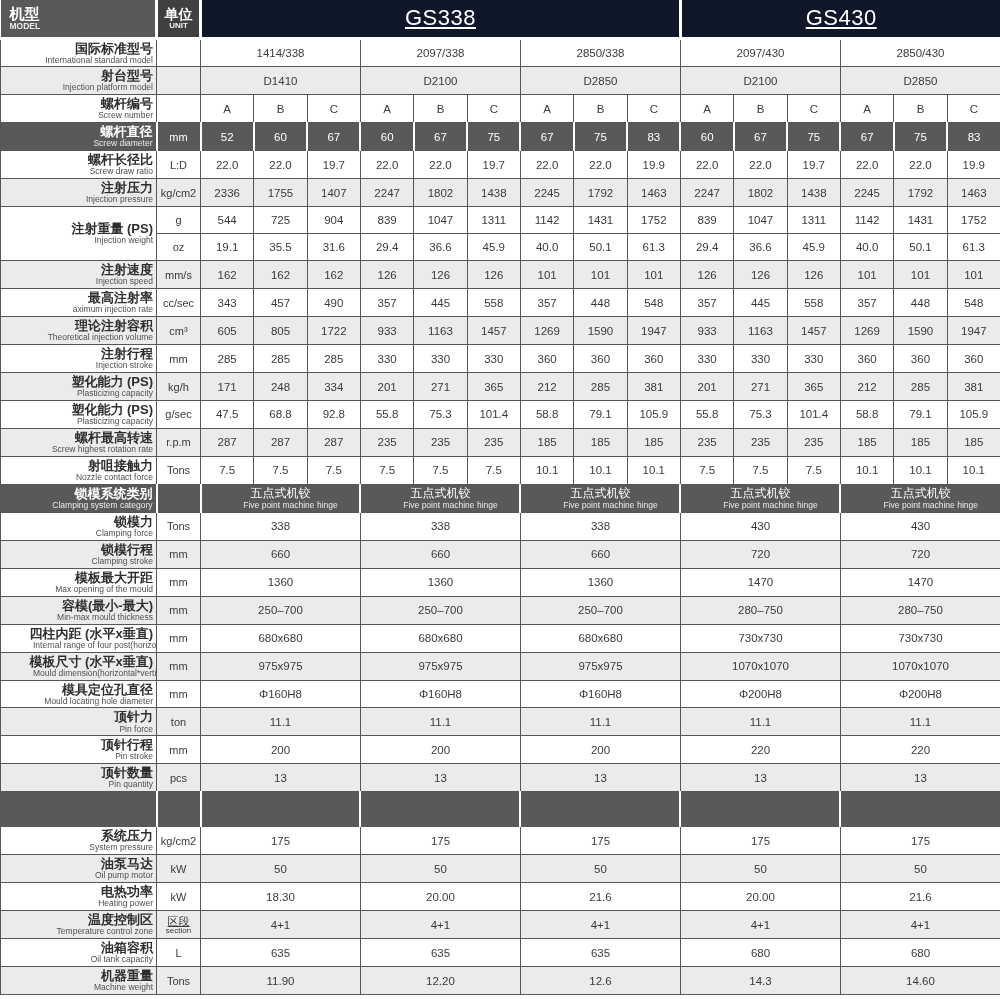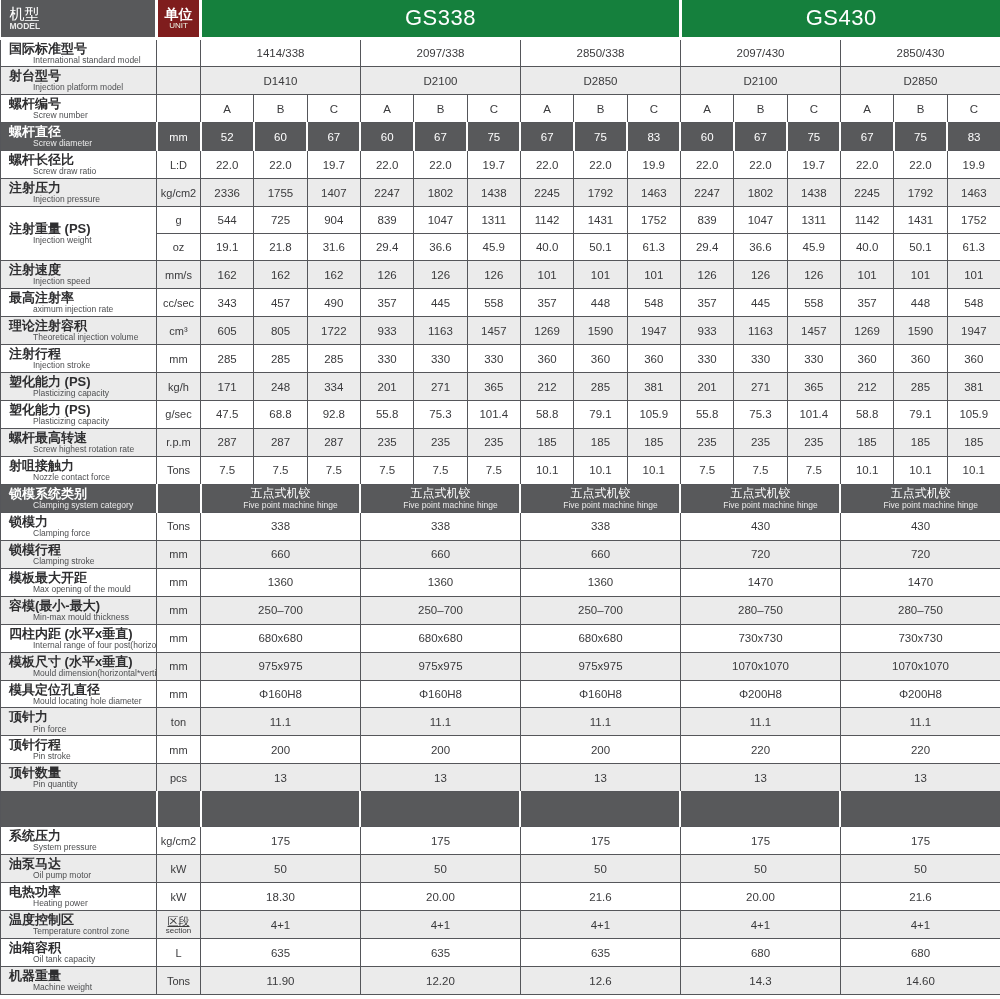--- a/index.html
+++ b/index.html
@@ -4,32 +4,32 @@
 <style>
   html,body{margin:0;padding:0;background:#fff;}
   #sheet{width:1000px;min-height:999px;background:#fff;font-family:"Liberation Sans","DejaVu Sans",sans-serif;}
   table{border-collapse:collapse;table-layout:fixed;width:1000px;}
   td,th{padding:0;overflow:hidden;vertical-align:middle;text-align:center;border:1px solid #55565a;}
   
   thead tr{height:38px;}
   thead th{border:0 solid #fff;border-right:3px solid #fff;border-bottom:3px solid #fff;}
   thead th:last-child{border-right:none;}
   th.model-h{background:#58595b;text-align:left;padding-left:9px;}
-  th.model-h .zh{font-size:15px;font-weight:normal;color:#fff;line-height:1.1;}
+  th.model-h .zh{font-size:15px;font-weight:bold;color:#fff;line-height:1.1;}
   th.model-h .en{font-size:8.5px;font-weight:bold;color:#e8e8e8;line-height:1;}
-  th.unit-h{background:#7f1d1d;}
+  th.unit-h{background:#404040;}
   th.unit-h .zh{font-size:14px;font-weight:bold;color:#fff;line-height:1.1;}
-  th.unit-h .en{font-size:8px;font-weight:normal;color:#eef7e8;line-height:1;}
-  th.series-h{background:#15803d;color:#fff;font-size:22px;font-weight:400;letter-spacing:.5px;}
+  th.unit-h .en{font-size:8px;font-weight:bold;color:#eef7e8;line-height:1;}
+  th.series-h{background:#0f172a;color:#fff;font-size:22px;font-weight:400;letter-spacing:.5px;text-decoration:underline;}
   
   tbody tr{height:27px;}
   tbody tr.h-tall{height:23px;}
   tbody tr.h-sep{height:35px;}
   tbody td{font-size:11.5px;color:#3a3a3c;}
-  td.label{text-align:left;padding:2px 3px 2px 8px;}
+  td.label{text-align:right;padding:2px 3px 2px 8px;}
   td.label .zh{font-size:13px;font-weight:bold;color:#2e2e30;line-height:1.08;white-space:nowrap;}
   td.label .en{font-size:8.5px;color:#4e4f51;line-height:1.05;white-space:nowrap;padding-left:24px;}
   td.unit{font-size:11px;}
   td.unit .u-zh{font-size:11px;line-height:1.1;text-decoration:underline;}
   td.unit .u-en{font-size:8px;line-height:1;}
   td.val .v-zh{font-size:12px;line-height:1.15;}
   td.val .v-en{font-size:8.5px;line-height:1;margin-left:20px;}
   tr.r-white td{background:#ffffff;}
   tr.r-light td{background:#ebebeb;}
   tr.r-dark td{background:#58595b;color:#fff;border-left:2px solid #fff;border-right:2px solid #fff;}
@@ -194,21 +194,21 @@
           <td class="val">839</td>
           <td class="val">1047</td>
           <td class="val">1311</td>
           <td class="val">1142</td>
           <td class="val">1431</td>
           <td class="val">1752</td>
         </tr>
         <tr class="r-white">
           <td class="unit">oz</td>
           <td class="val">19.1</td>
-          <td class="val">21.8</td>
+          <td class="val">35.5</td>
           <td class="val">31.6</td>
           <td class="val">29.4</td>
           <td class="val">36.6</td>
           <td class="val">45.9</td>
           <td class="val">40.0</td>
           <td class="val">50.1</td>
           <td class="val">61.3</td>
           <td class="val">29.4</td>
           <td class="val">36.6</td>
           <td class="val">45.9</td>

